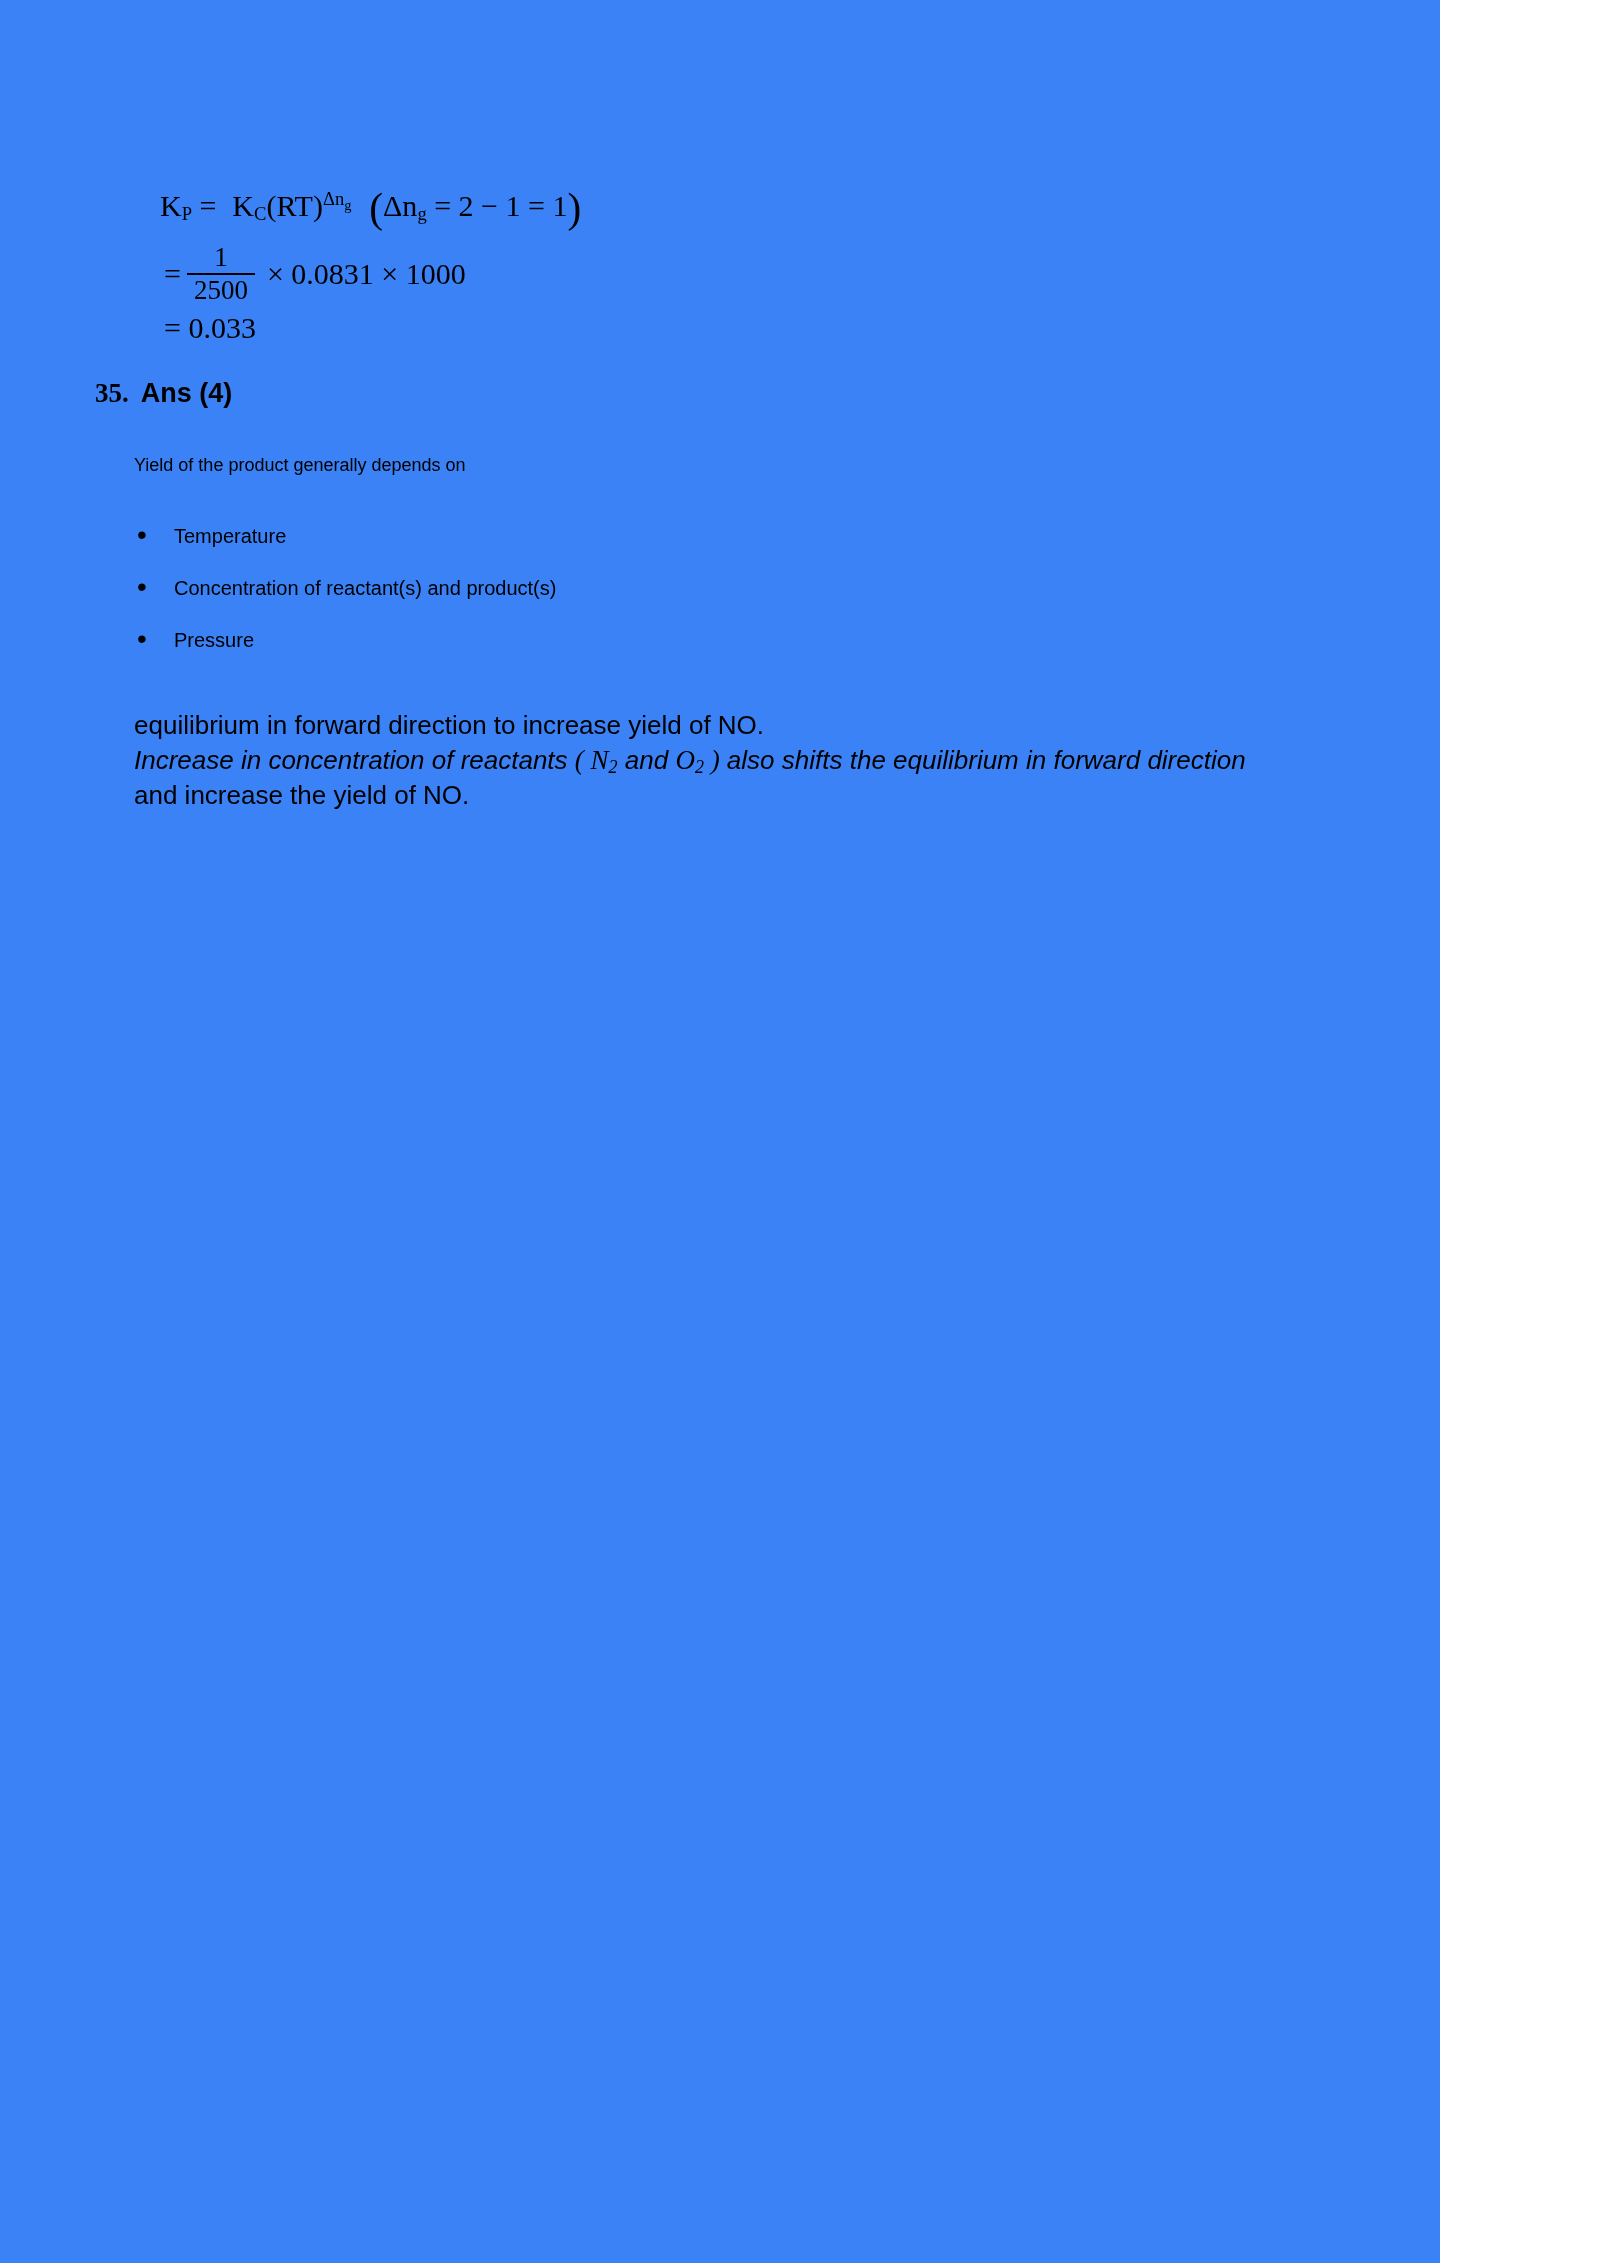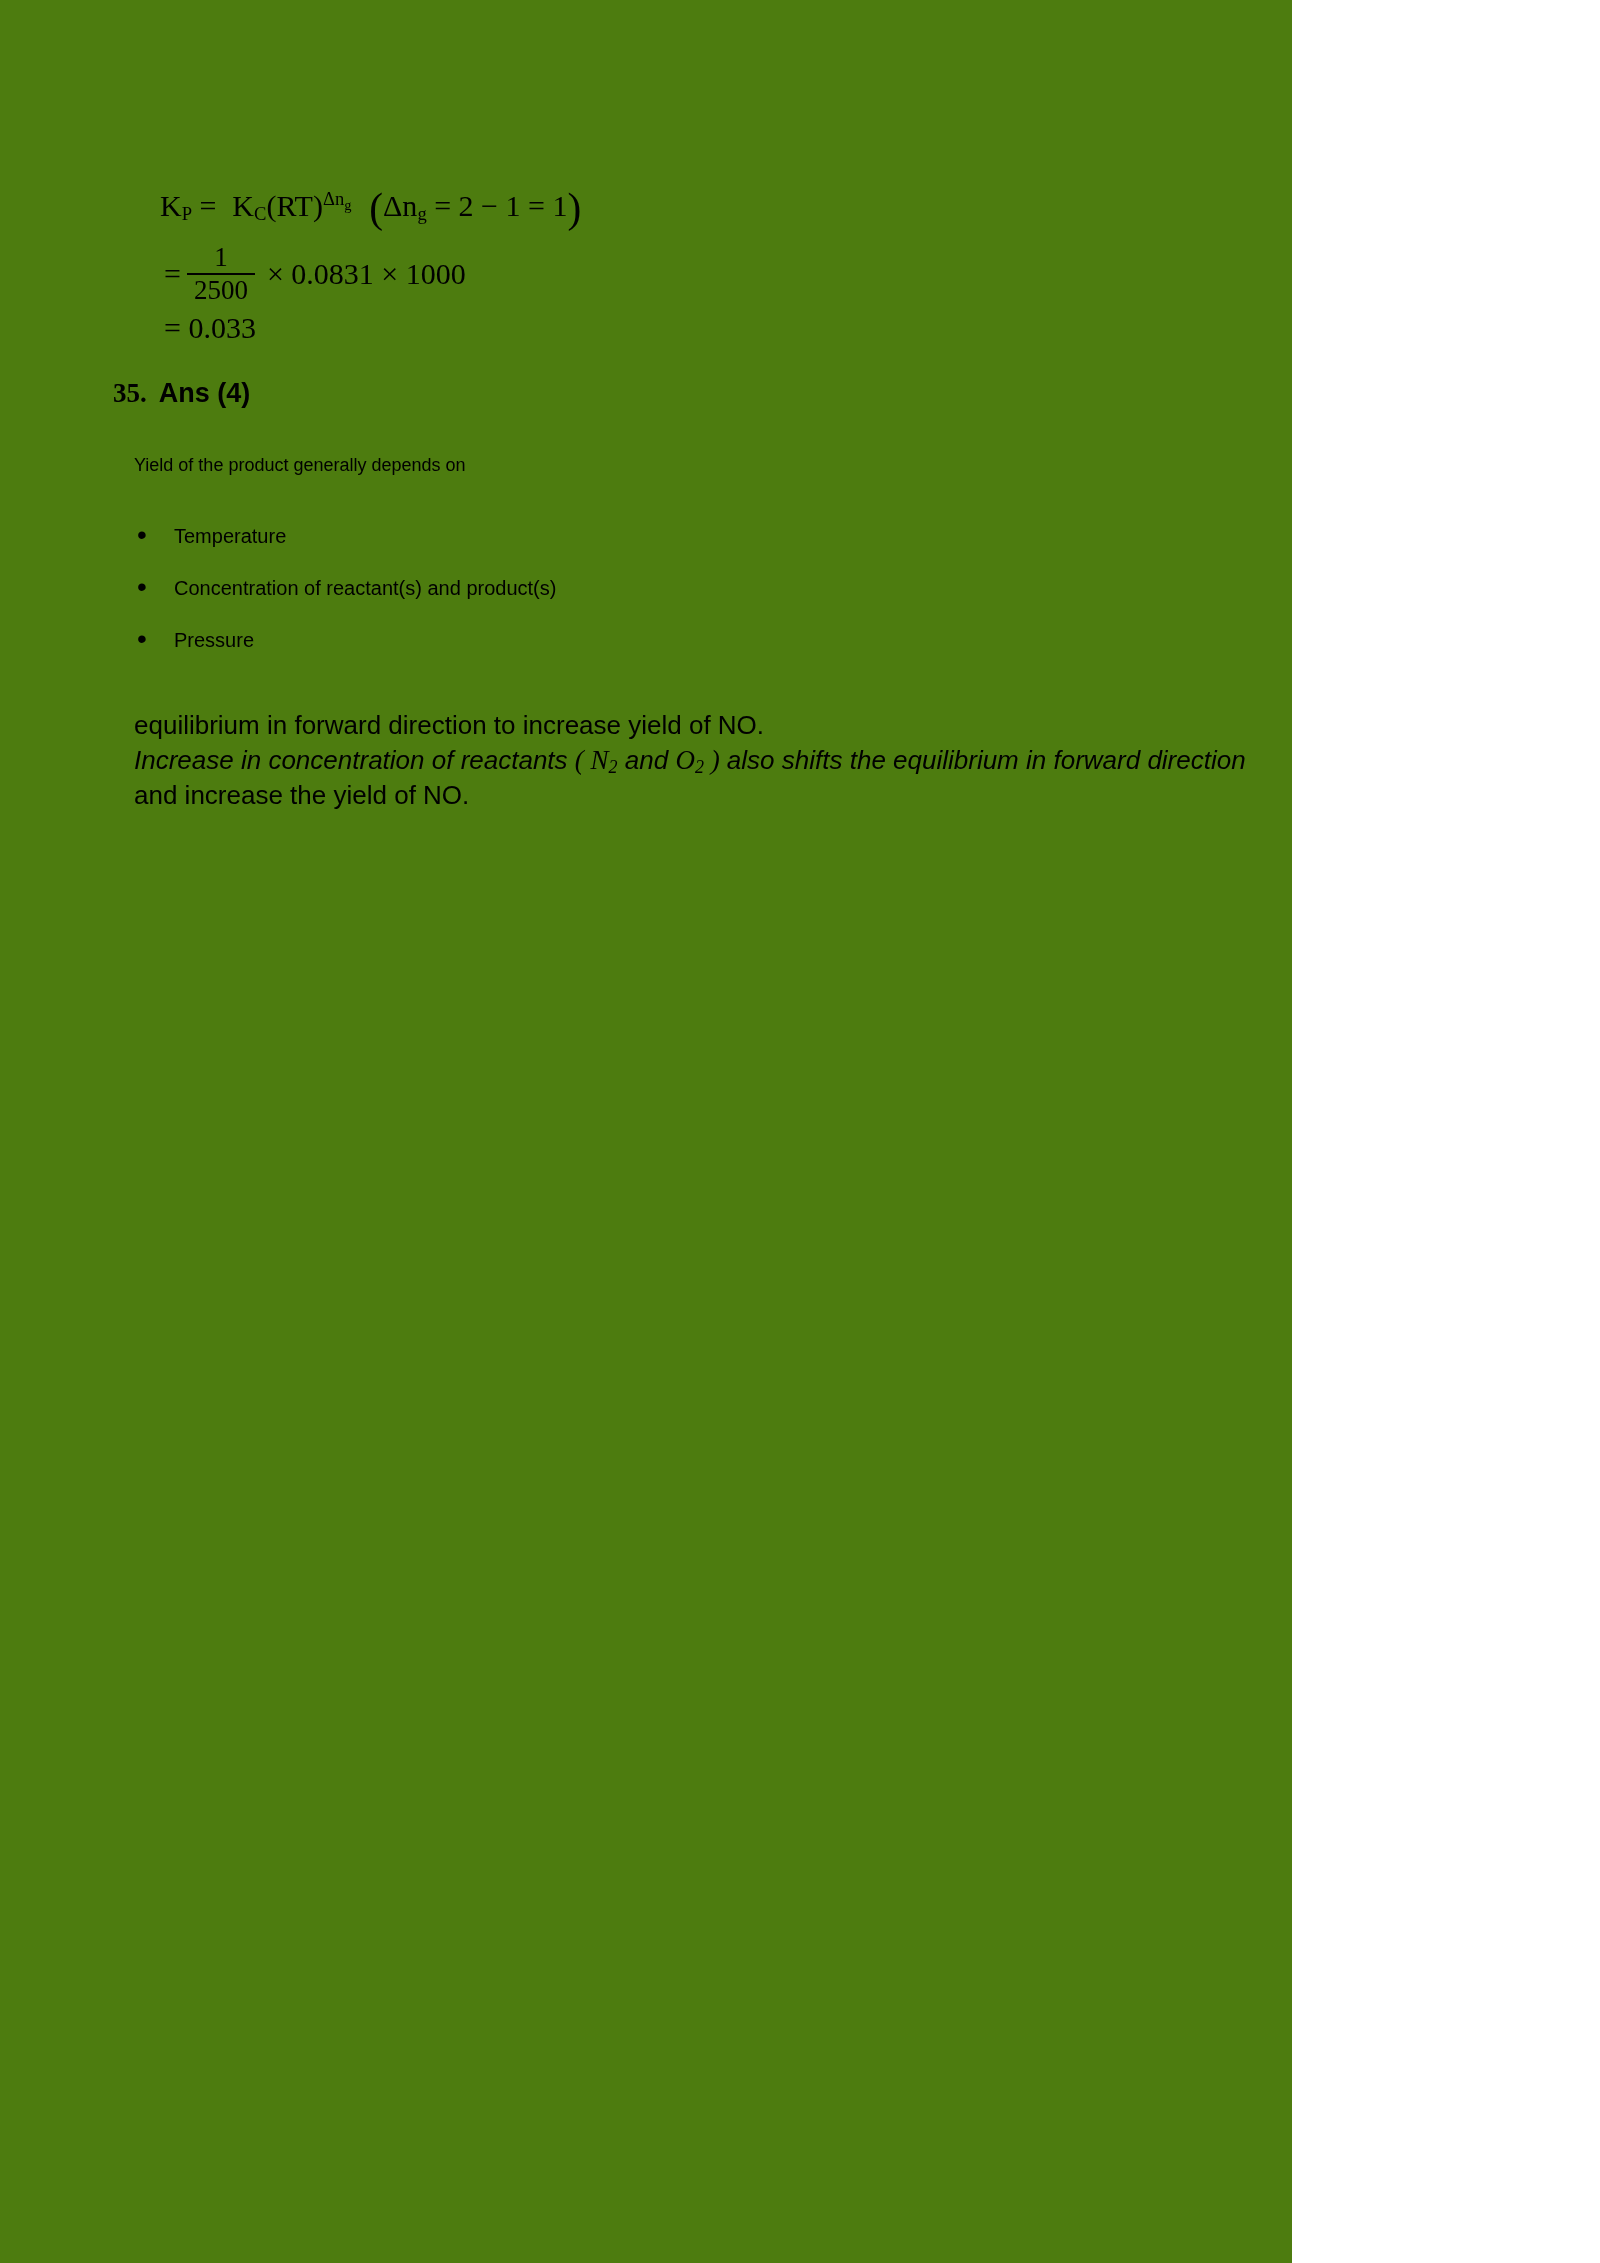--- a/index.html
+++ b/index.html
@@ -1,20 +1,20 @@
 <!DOCTYPE html>
 <html><head>
 <meta charset="utf-8">
 <style>
   html, body { margin: 0; padding: 0; background: #ffffff; }
   .page {
     position: relative;
-    width: 1292px;
+    width: 1440px;
     height: 2263px;
-    background: #4d7c0f;
+    background: #3b82f6;
     color: #000000;
     font-family: "Liberation Sans", "DejaVu Sans", sans-serif;
     font-size: 26px;
     overflow: hidden;
   }
 
   
   .formula-line {
     position: absolute;
     font-family: "Liberation Serif", "DejaVu Serif", serif;
@@ -44,21 +44,20 @@
   .frac .num { line-height: 1.15; padding: 0 4px; }
   .frac .den { line-height: 1.15; padding: 0 7px; border-top: 2.5px solid #000; }
 
   
   .heading {
     position: absolute;
     left: 95px; top: 378px;
     font-weight: bold;
     font-size: 27px;
     white-space: nowrap;
-    margin-left: 18px;
   }
   .heading .h-num { font-family: "Liberation Serif", "DejaVu Serif", serif; margin-right: 12px; }
 
   
   .intro {
     position: absolute;
     left: 134px; top: 455px;
     font-size: 18px;
     white-space: nowrap;
   }

